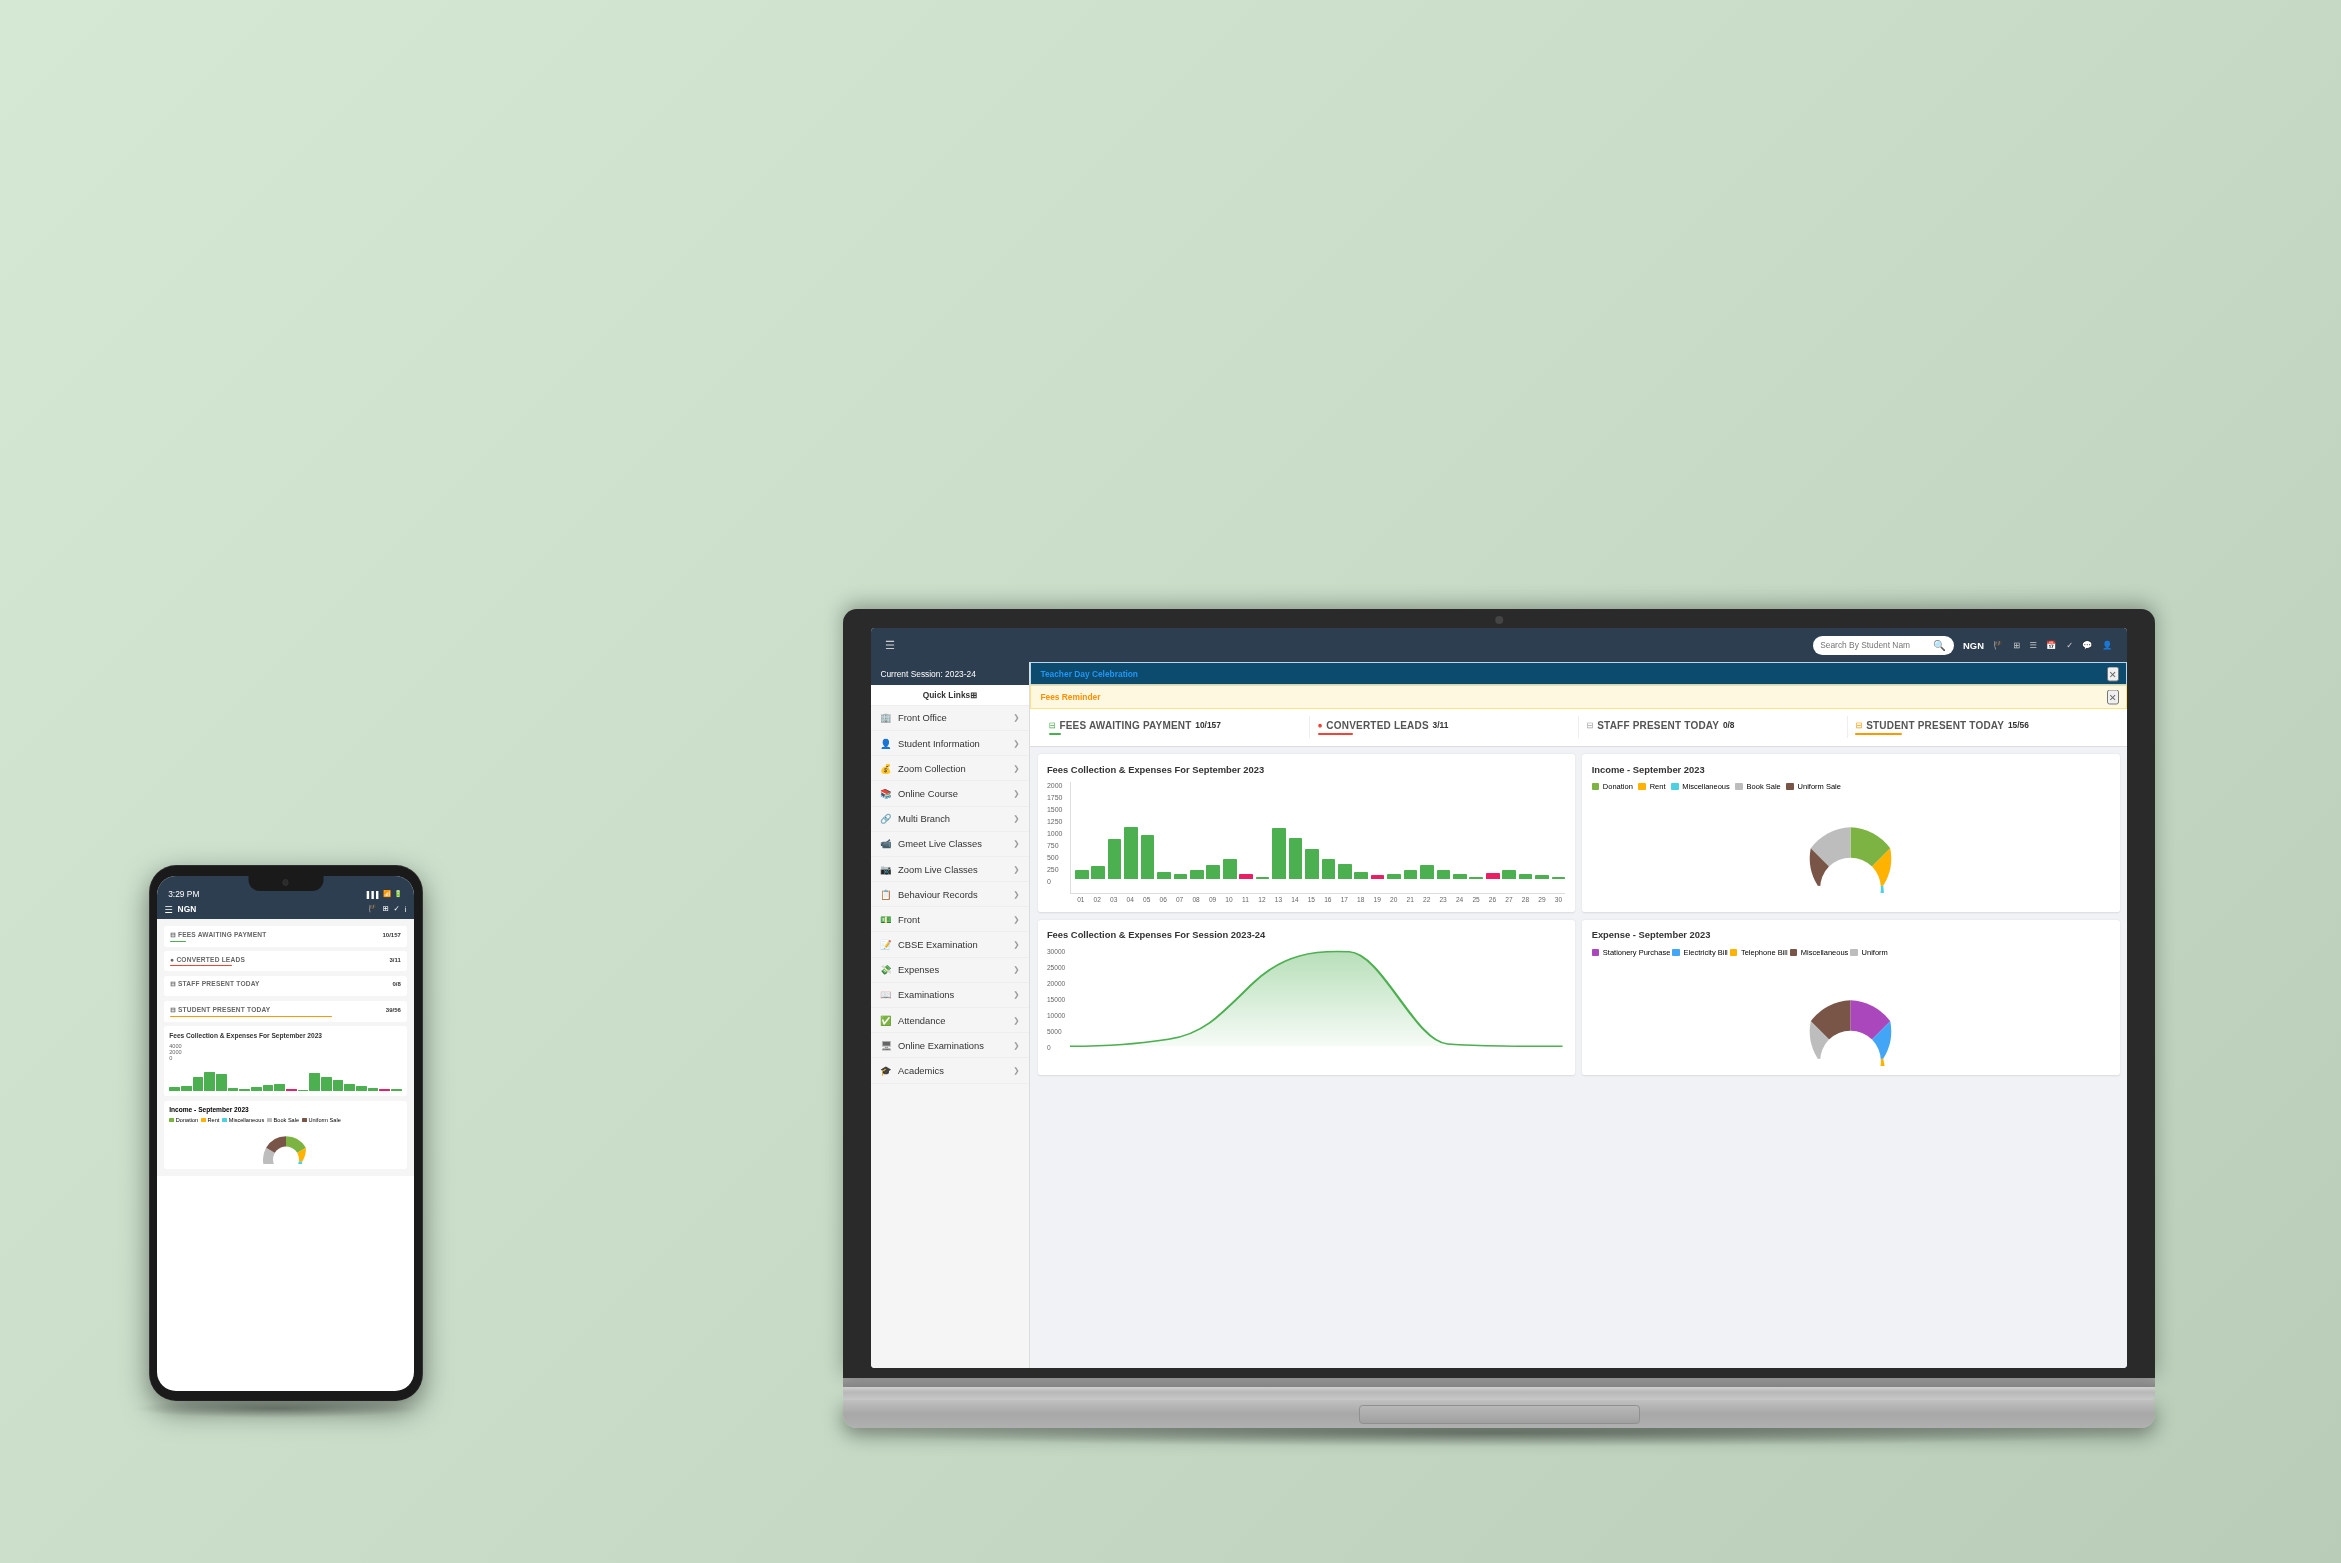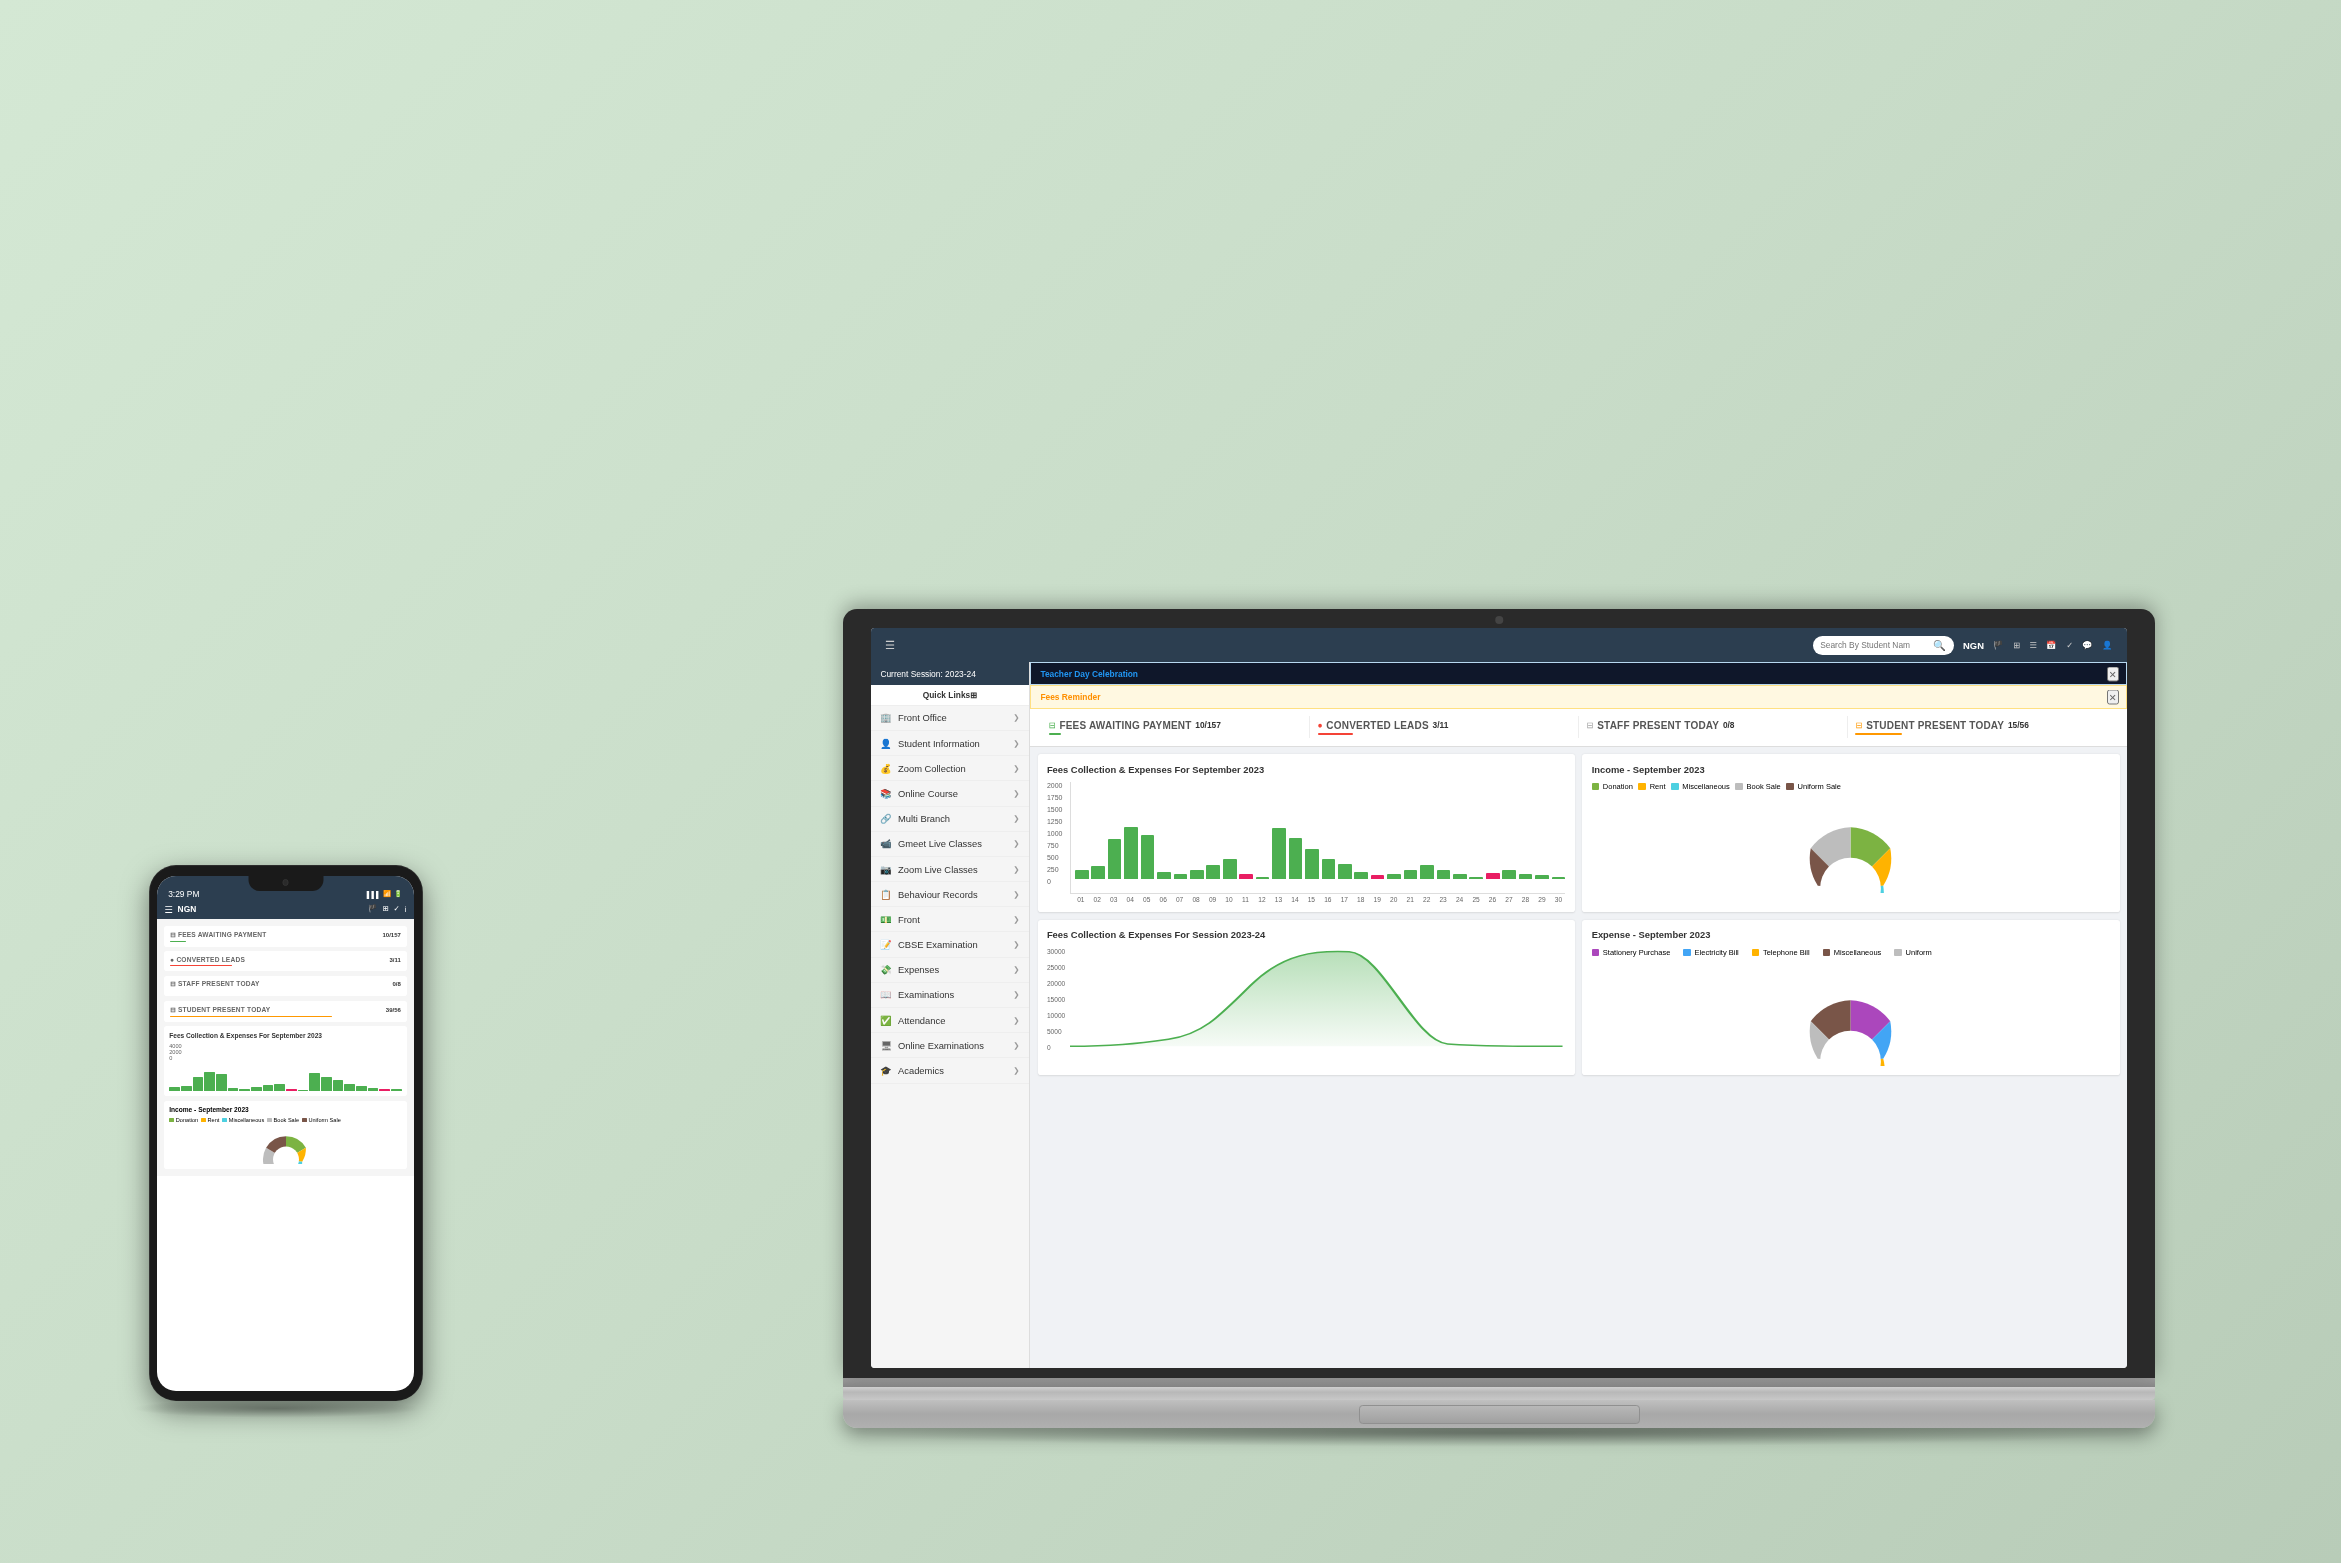--- a/index.html
+++ b/index.html
@@ -206,21 +206,21 @@
     
     .main-content {
       flex: 1;
       overflow-y: auto;
       background: #f0f2f5;
       position: relative;
     }
 
     
     .notification-banner {
-      background: #0f172a;
+      background: #0c4a6e;
       border: 0.5px solid #b8d8f0;
       padding: 5.6px 9.4px;
       display: flex;
       align-items: center;
       gap: 5.6px;
       font-size: 8.4px;
       color: #333;
       position: relative;
     }
 
@@ -999,21 +999,21 @@
                         </linearGradient>
                       </defs>
                       <path d="M0,210 C50,210 80,205 120,195 C160,185 180,150 220,80 C260,10 300,5 340,8 C380,11 420,200 460,205 C500,210 550,210 600,210" stroke="#4caf50" stroke-width="3" fill="url(#greenGrad)"></path>
                     </svg>
                   </div>
                 </div>
 
                 <div class="chart-card">
                   <div class="chart-title">Expense - September 2023</div>
 
-                  <div class="legend" style="flex-direction:row;flex-wrap:wrap;gap:13px;margin-bottom:15px;font-size:7.5px;align-items:center;">
+                  <div class="legend" style="flex-direction:row;flex-wrap:wrap;gap:2px;margin-bottom:15px;font-size:7.5px;align-items:center;">
                     <div class="legend-item">
                         <div class="legend-dot" style="background:#ab47bc;"></div>
                         <span>Stationery Purchase</span>
                       </div>
                     <div class="legend-item">
                         <div class="legend-dot" style="background:#42a5f5;"></div>
                         <span>Electricity Bill</span>
                       </div>
                     <div class="legend-item">
                         <div class="legend-dot" style="background:#ffb300;"></div>

